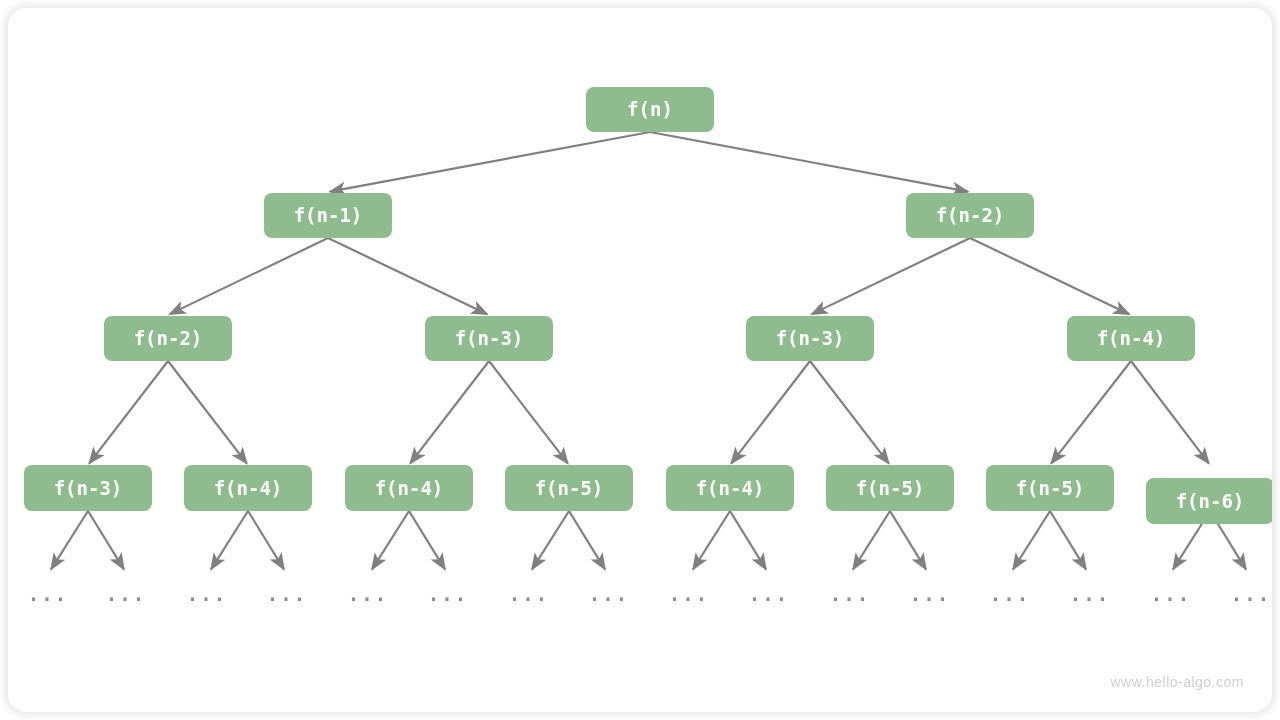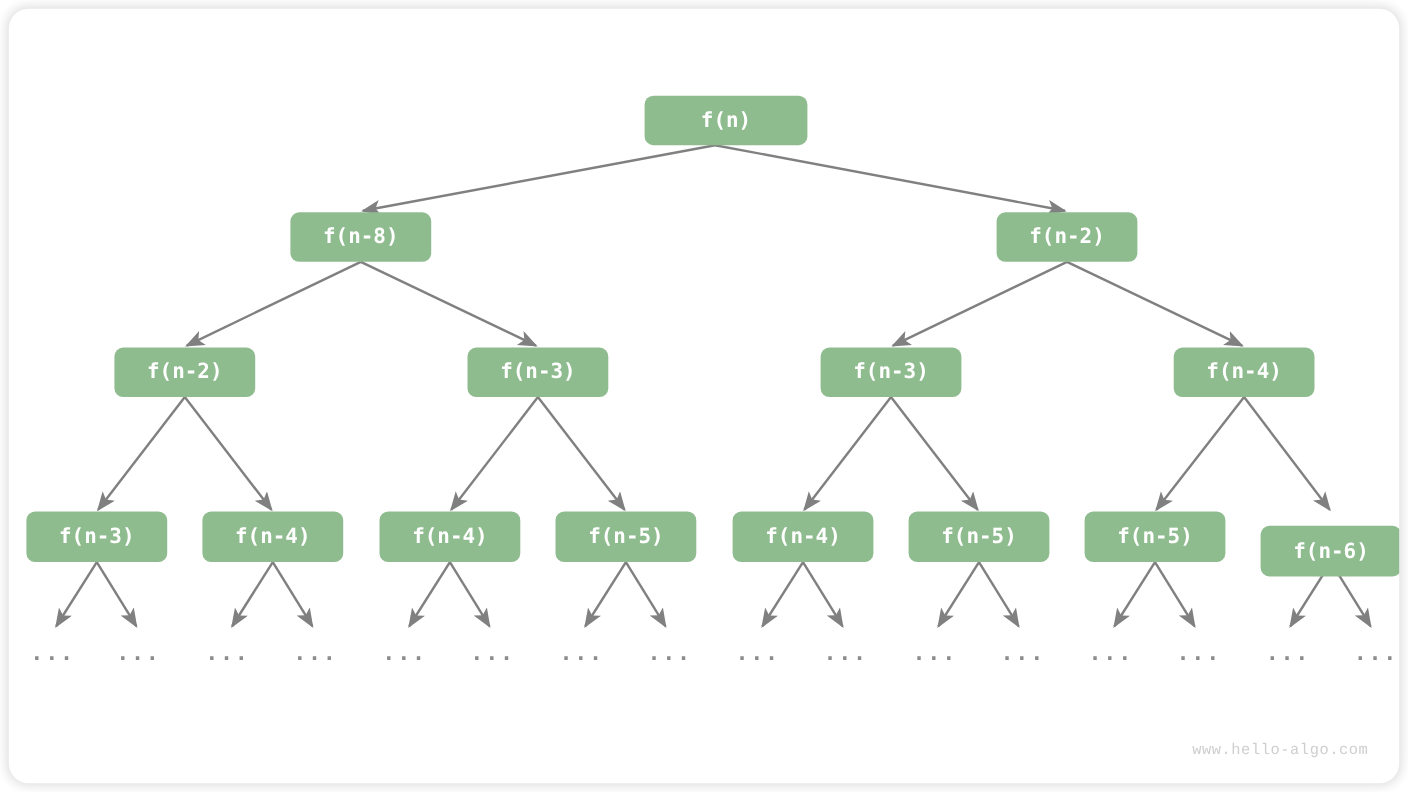--- a/index.html
+++ b/index.html
@@ -62,21 +62,21 @@
     font-weight: bold;
     letter-spacing: 2px;
     transform: translate(-50%, -50%);
     white-space: nowrap;
   }
   #watermark {
     position: absolute;
     right: 28px;
     bottom: 22px;
     color: #cfcfcf;
-    font-family: Liberation Mono, monospace;
+    font-family: Liberation Sans, sans-serif;
     font-size: 14px;
     letter-spacing: 0.5px;
     white-space: nowrap;
   }
 </style>
 </head>
 <body>
 
 <div id="stage">
   <div id="card">
@@ -115,25 +115,25 @@
           <line x1="882" y1="503" x2="845.0701041623687" y2="561.3103618488915" stroke="#808080" stroke-width="2.2" stroke-linecap="butt" marker-end="url(#arrowhead)"></line>
           <line x1="882" y1="503" x2="917.9502225940071" y2="561.297658260552" stroke="#808080" stroke-width="2.2" stroke-linecap="butt" marker-end="url(#arrowhead)"></line>
           <line x1="1042" y1="503" x2="1005.0701041623687" y2="561.3103618488915" stroke="#808080" stroke-width="2.2" stroke-linecap="butt" marker-end="url(#arrowhead)"></line>
           <line x1="1042" y1="503" x2="1077.950222594007" y2="561.297658260552" stroke="#808080" stroke-width="2.2" stroke-linecap="butt" marker-end="url(#arrowhead)"></line>
           <line x1="1202" y1="503" x2="1165.0701041623686" y2="561.3103618488915" stroke="#808080" stroke-width="2.2" stroke-linecap="butt" marker-end="url(#arrowhead)"></line>
           <line x1="1202" y1="503" x2="1237.950222594007" y2="561.297658260552" stroke="#808080" stroke-width="2.2" stroke-linecap="butt" marker-end="url(#arrowhead)"></line>
         </g>
     </svg>
 
     <div id="node-layer">
-        <div class="node" style="left: 578px; top: 78.5px; width: 148px; height: 45px; background: rgb(143, 188, 143); color: rgb(255, 255, 255);">
+        <div class="node" style="left: 578px; top: 78.5px; width: 128px; height: 45px; background: rgb(143, 188, 143); color: rgb(255, 255, 255);">
           <span>f(n)</span>
         </div>
         <div class="node" style="left: 256px; top: 184.5px; width: 128px; height: 45px; background: rgb(143, 188, 143); color: rgb(255, 255, 255);">
-          <span>f(n-8)</span>
+          <span>f(n-1)</span>
         </div>
         <div class="node" style="left: 898px; top: 184.5px; width: 128px; height: 45px; background: rgb(143, 188, 143); color: rgb(255, 255, 255);">
           <span>f(n-2)</span>
         </div>
         <div class="node" style="left: 96px; top: 307.5px; width: 128px; height: 45px; background: rgb(143, 188, 143); color: rgb(255, 255, 255);">
           <span>f(n-2)</span>
         </div>
         <div class="node" style="left: 417px; top: 307.5px; width: 128px; height: 45px; background: rgb(143, 188, 143); color: rgb(255, 255, 255);">
           <span>f(n-3)</span>
         </div>

